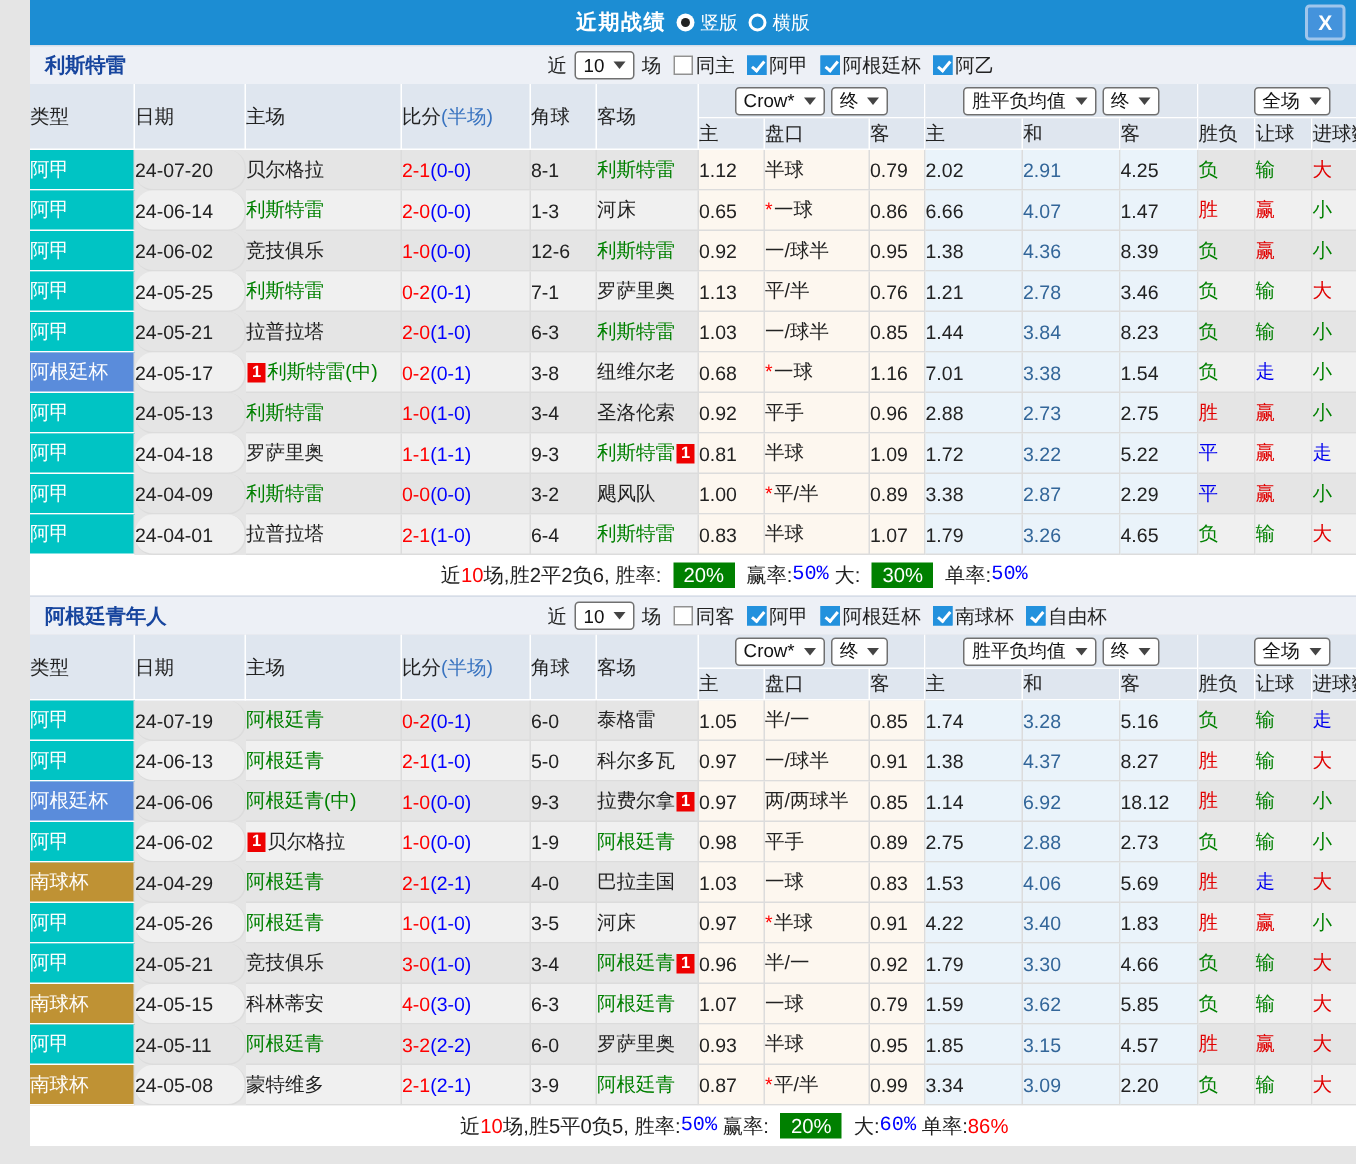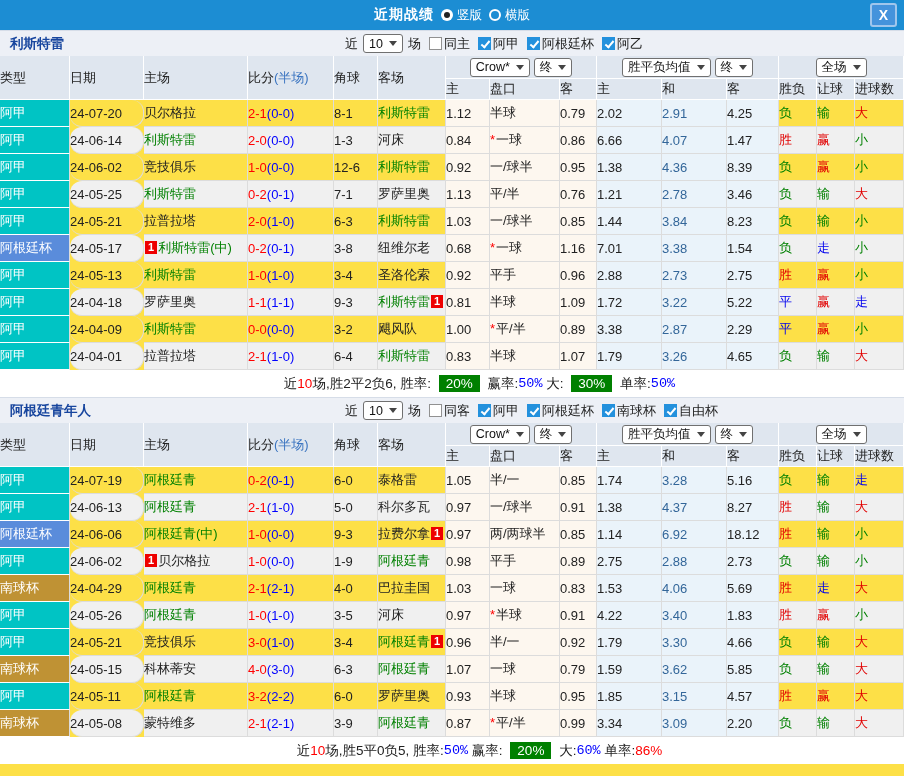--- a/index.html
+++ b/index.html
@@ -1,17 +1,17 @@
 <!DOCTYPE html>
 <html><head>
 <meta charset="utf-8">
 <style>
   * { margin:0; padding:0; box-sizing:border-box; }
   body { background:#fff; font-family:"Liberation Sans","DejaVu Sans",sans-serif; }
-  .window { width:904px; height:776px; background:#fde047; overflow:hidden; position:relative; }
+  .window { width:904px; height:776px; background:#e5e5e5; overflow:hidden; position:relative;padding-left:20px; }
 
   
   .titlebar { height:30px; background:#1c8dd3; display:flex; align-items:center; justify-content:center; position:relative; color:#fff; }
   .titlebar-center { display:flex; align-items:center; gap:7px; }
   .win-title { font-weight:bold; font-size:14px; letter-spacing:1px; }
   .radio-opt { display:inline-flex; align-items:center; gap:4px; font-size:12.5px; cursor:pointer; }
   .radio { width:12px; height:12px; border-radius:50%; background:#fff; position:relative; display:inline-block; }
   .radio.selected::after { content:""; position:absolute; left:3px; top:3px; width:6px; height:6px; border-radius:50%; background:#222; }
   .radio.unselected { background:transparent; border:2px solid #fff; width:12px; height:12px; }
   .close-btn { position:absolute; right:7px; top:3px; width:27px; height:24px; background:#4493dc; border:2px solid #9fc6ec; border-radius:3px; color:#fff; font-weight:bold; font-size:14px; line-height:20px; text-align:center; cursor:pointer; }
@@ -197,21 +197,21 @@
               <td class="res stripe c-g">输</td>
               <td class="res stripe c-r">大</td>
             </tr>
             <tr>
               <td class="type" style="background: rgb(0, 196, 196);">阿甲</td>
               <td class="date stripe">24-06-14</td>
               <td class="team stripe focal"><span class="tname">利斯特雷</span></td>
               <td class="score stripe"><span class="ft">2-0</span><span class="ht">(0-0)</span></td>
               <td class="corner stripe">1-3</td>
               <td class="team stripe"><span class="tname">河床</span></td>
-              <td class="crow">0.84</td>
+              <td class="crow">0.65</td>
               <td class="crow"><span class="star">*</span><span>一球</span></td>
               <td class="crow">0.86</td>
               <td class="mean">6.66</td>
               <td class="mean mid">4.07</td>
               <td class="mean">1.47</td>
               <td class="res stripe c-r">胜</td>
               <td class="res stripe c-r">赢</td>
               <td class="res stripe c-g">小</td>
             </tr>
             <tr>

